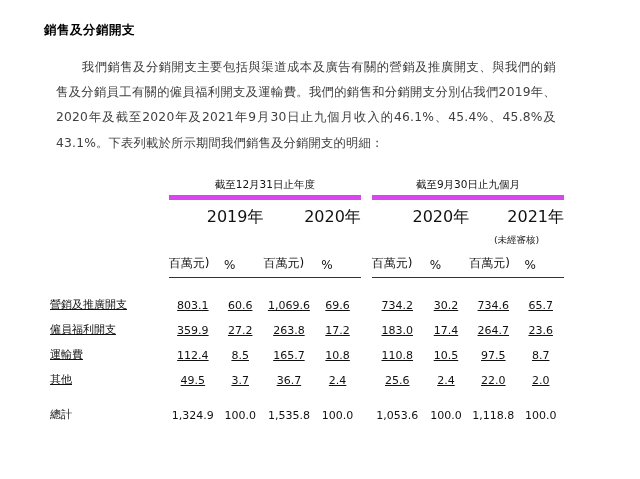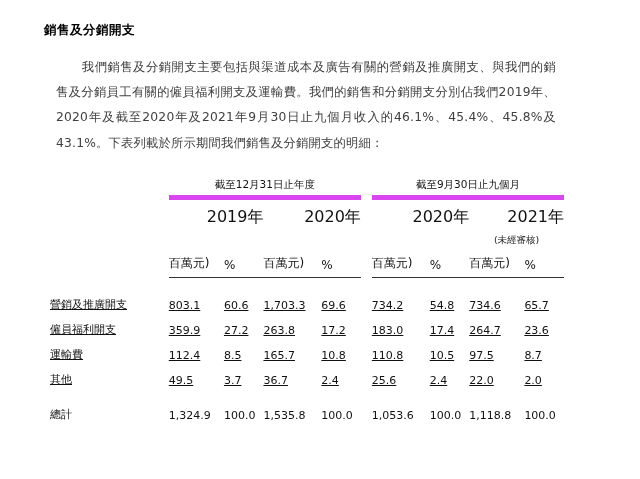--- a/index.html
+++ b/index.html
@@ -49,21 +49,21 @@
     font-size: 11px;
     color: #111;
   }
   table.fin td, table.fin th {
     padding: 0;
     font-weight: normal;
     vertical-align: bottom;
     white-space: nowrap;
   }
   .c-label { text-align: left; padding-left: 2px !important; }
-  .c-num   { text-align: left; padding-right: 7px !important; }
+  .c-num   { text-align: center; padding-right: 7px !important; }
   .c-gap   { width: 16px; }
 
   .hdr-group td {
     font-size: 10.5px;
     padding-bottom: 3px !important;
     text-align: center;
   }
   .grp-line {
     border-bottom: 5px solid #d946ef;
   }
@@ -172,25 +172,25 @@
       </tr>
 
       <tr class="spacer-row">
         <td colspan="10"></td>
       </tr>
 
       <tr class="data-row">
         <td class="c-label">營銷及推廣開支</td>
         <td class="c-num">803.1</td>
         <td class="c-num">60.6</td>
-        <td class="c-num">1,703.3</td>
+        <td class="c-num">1,069.6</td>
         <td class="c-num">69.6</td>
         <td></td>
         <td class="c-num">734.2</td>
-        <td class="c-num">54.8</td>
+        <td class="c-num">30.2</td>
         <td class="c-num">734.6</td>
         <td class="c-num">65.7</td>
       </tr>
 
       <tr class="data-row">
         <td class="c-label">僱員福利開支</td>
         <td class="c-num">359.9</td>
         <td class="c-num">27.2</td>
         <td class="c-num">263.8</td>
         <td class="c-num">17.2</td>

